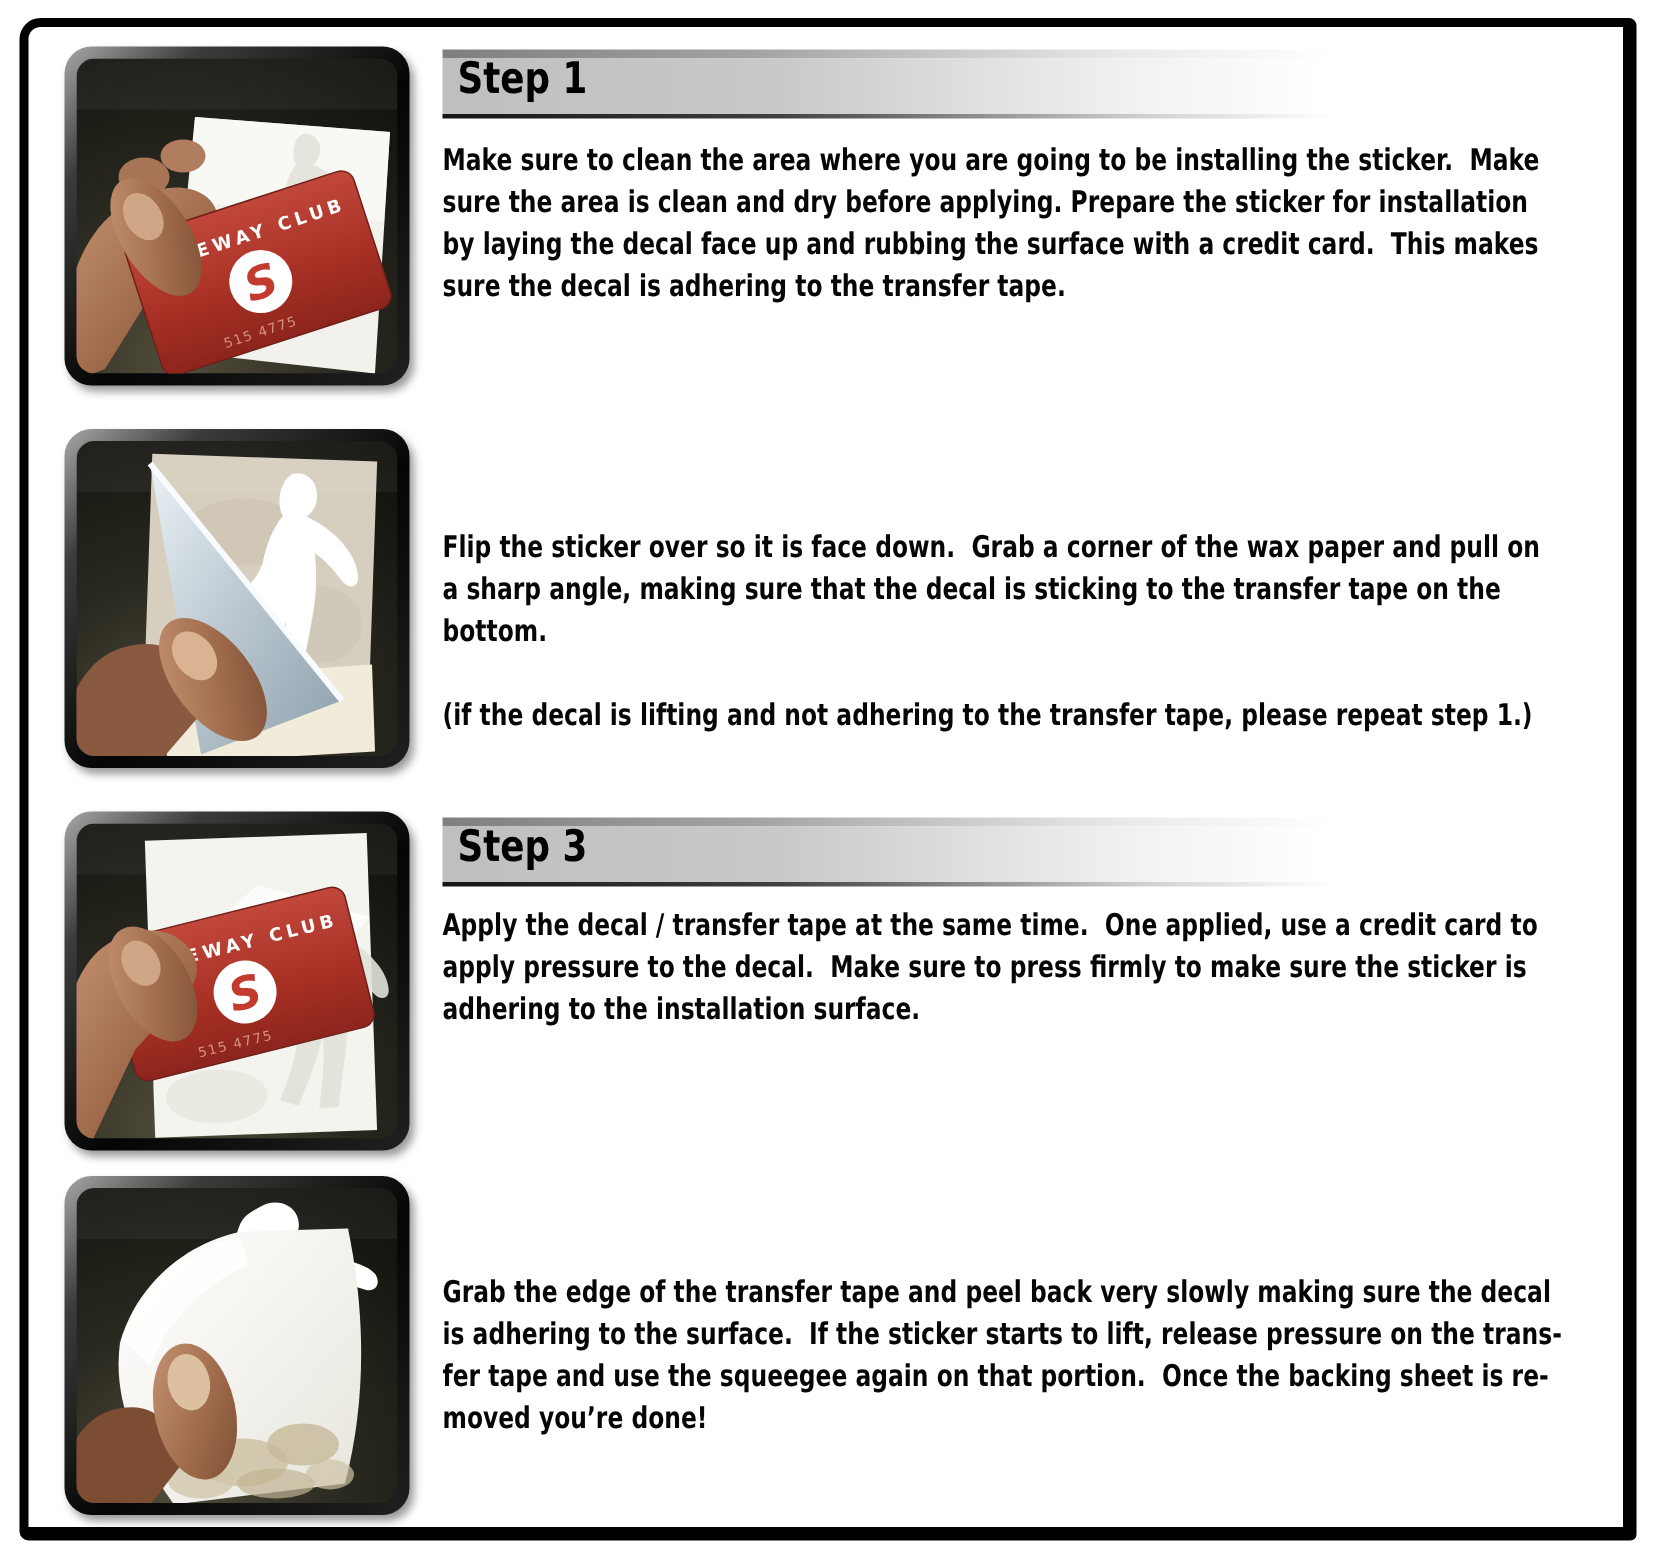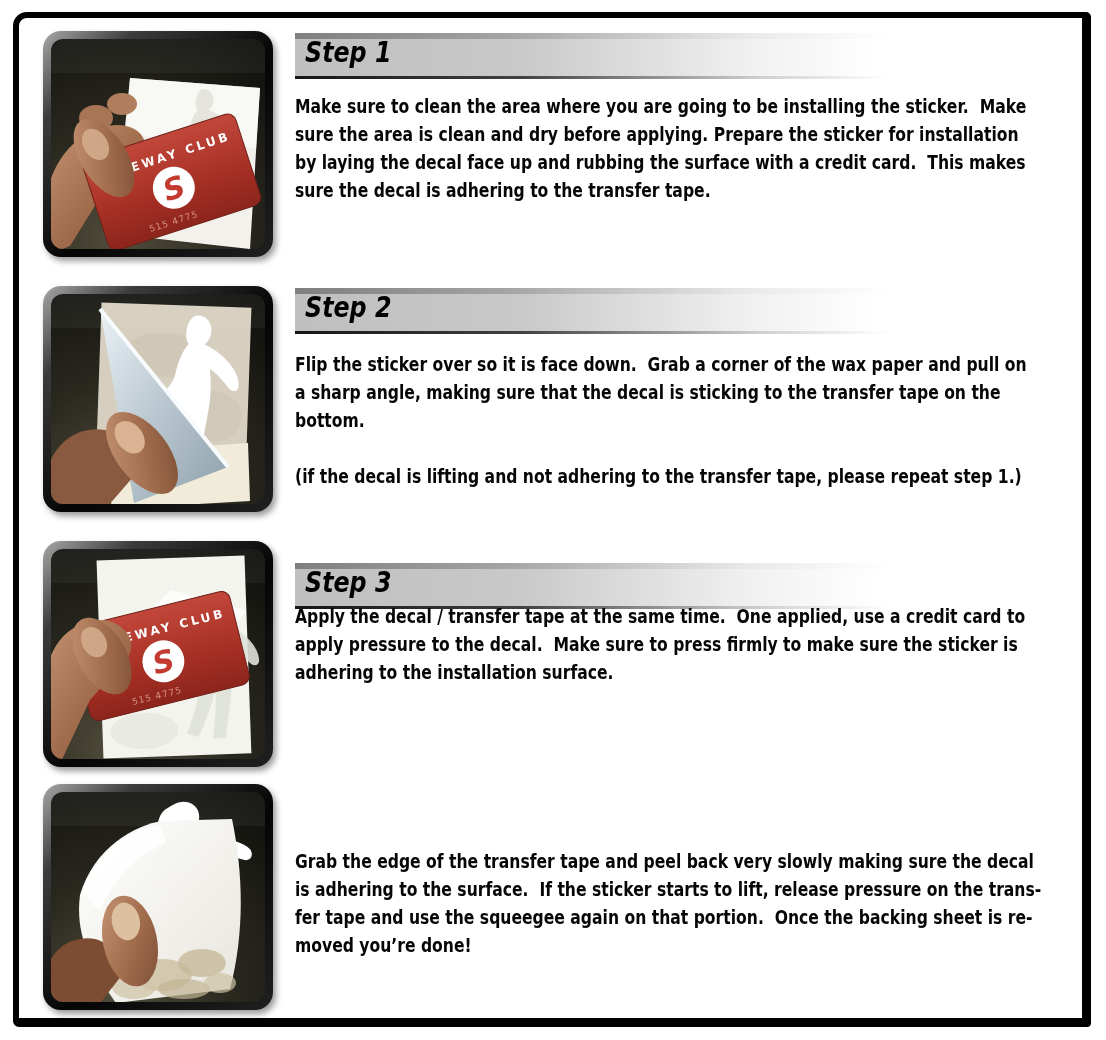--- a/index.html
+++ b/index.html
@@ -19,24 +19,24 @@
   
   .photo{
     position:absolute;left:23px;width:232px;height:228px;
     filter:drop-shadow(3px 4px 3px rgba(0,0,0,.40));
   }
   .s1 .photo{top:12px}
   .s2 .photo{top:267px}
   .s3 .photo{top:522px}
   .s4 .photo{top:765px}
   
-  .bar{position:absolute;left:276px;width:646px;height:46px;font-style:italic;}
+  .bar{position:absolute;left:276px;width:646px;height:46px;}
   .s1 .bar{top:15px}
   .s2 .bar{top:270px}
-  .s3 .bar{top:545px}
+  .s3 .bar{top:527px}
   .s4 .bar{top:775px}
   .bar-top{position:absolute;left:0;right:0;top:0;height:6px;
     background:linear-gradient(90deg,#7f7f7f 0%,#a3a3a3 32%,#e9e9e9 70%,#fff 92%);}
   .bar-main{position:absolute;left:0;right:0;top:6px;height:37px;
     background:linear-gradient(90deg,#bfbfbf 0%,#c9c9c9 35%,#f0f0f0 70%,#fff 90%);}
   .bar-line{position:absolute;left:0;right:0;top:43px;height:3px;
     background:linear-gradient(90deg,#151515 0%,#414141 35%,#cfcfcf 72%,#fff 92%);}
   .bar-title{
     position:absolute;left:10px;top:5px;margin:0;
     font-size:29px;line-height:29px;font-weight:bold;color:#000;
@@ -151,26 +151,20 @@
         <polygon points="58,24 186,182 92,218" fill="url(#gPeel)"></polygon>
         <path d="M58,24 L186,182" stroke="#f7fbfd" stroke-width="4" fill="none"></path>
         <path d="M-4,228 C0,184 12,158 36,148 C54,141 72,144 82,156 L98,184 L60,228 Z" fill="#8a5a40"></path>
         <g transform="rotate(-38 100 168)">
           <ellipse cx="100" cy="168" rx="26" ry="48" fill="url(#gSkin)"></ellipse>
           <ellipse cx="100" cy="148" rx="13" ry="18" fill="#d9b392"></ellipse>
         </g>
         <rect x="9" y="9" width="214" height="34" fill="#ffffff" opacity="0.05"></rect>
       </g>
     </svg>
-    <header class="bar">
-      <div class="bar-top"></div>
-      <div class="bar-main"></div>
-      <div class="bar-line"></div>
-      <h2 class="bar-title">Step 2</h2>
-    </header>
     <p class="bodytext">Flip the sticker over so it is face down.  Grab a corner of the wax paper and pull on
 a sharp angle, making sure that the decal is sticking to the transfer tape on the
 bottom.
 
 (if the decal is lifting and not adhering to the transfer tape, please repeat step 1.)</p>
   </section>
 
   <section class="step s3">
     <svg class="photo" viewBox="0 0 232 228" role="img">
       <rect x="1" y="1" width="230" height="226" rx="18" fill="url(#gFrame)"></rect>

